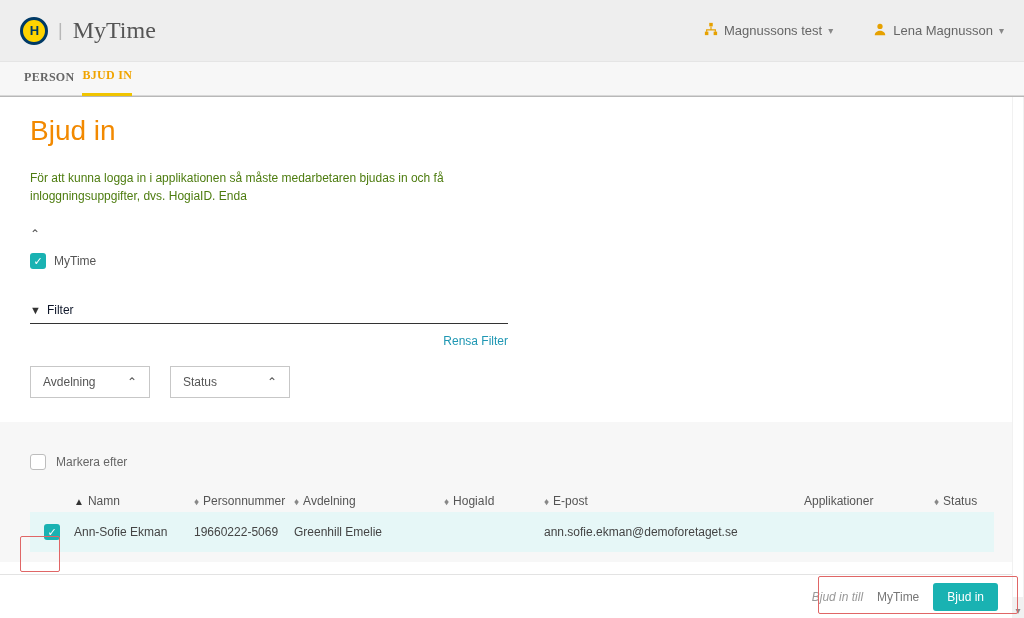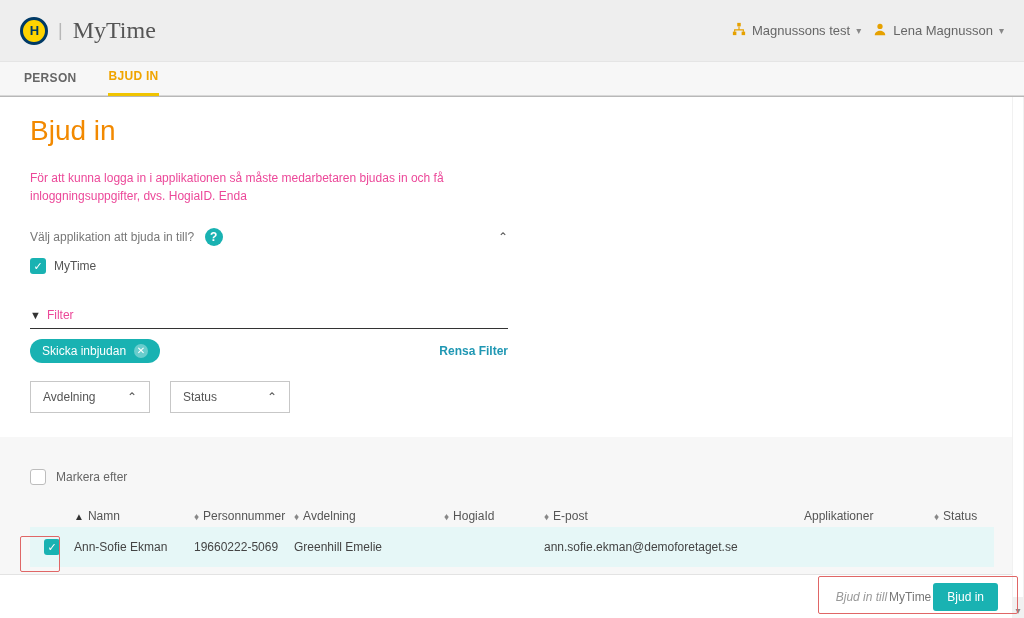--- a/index.html
+++ b/index.html
@@ -9,70 +9,70 @@
   
   .top-bar { height: 62px; background: #eeeeee; display: flex; align-items: center; padding: 0 20px; border-bottom: 1px solid #e5e5e5; }
   .logo-h {
     width: 28px; height: 28px; border-radius: 50%;
     background: #ffd400; border: 3px solid #003a66;
     display: flex; align-items: center; justify-content: center;
     font-weight: 900; color: #003a66; font-size: 13px; letter-spacing: -1px;
   }
   .logo-sep { margin: 0 10px; color: #b7b7b7; font-size: 18px; }
   .logo-mytime { font-family: "Brush Script MT", cursive; font-size: 24px; color: #555; }
-  .header-right { margin-left: auto; display: flex; gap: 12px; align-items: center; font-size: 13px; color: #666; text-align: right; }
+  .header-right { margin-left: auto; display: flex; gap: 40px; align-items: center; font-size: 13px; color: #666; text-align: right; }
   .header-item { display: flex; align-items: center; gap: 6px; cursor: pointer; }
   .org-icon { color: #e6a100; font-size: 14px; }
   .user-icon { color: #e6a100; font-size: 14px; }
   .caret { font-size: 10px; color: #888; }
 
   
-  .tab-bar { height: 34px; background: #f7f7f7; display: flex; align-items: flex-end; padding: 0 24px; border-bottom: 1px solid #d8d8d8; gap: 32px; }
+  .tab-bar { height: 34px; background: #f7f7f7; display: flex; align-items: flex-end; padding: 0 24px; border-bottom: 1px solid #d8d8d8; gap: 8px; font-family: Liberation Serif, serif; }
   .tab { font-size: 12px; font-weight: 600; color: #666; padding: 10px 0; letter-spacing: 0.3px; cursor: pointer; }
   .tab.active { color: #f0a400; border-bottom: 3px solid #f0c400; margin-bottom: -1px; }
 
   .thin-sep { height:1px; background:#b8b8b8; }
 
   
   .scroll-wrap { position: relative; height: calc(618px - 62px - 34px - 1px); overflow: hidden; }
   .content { padding: 18px 30px 100px 30px; }
 
   h1.page-title { color: #f28900; font-weight: 400; font-size: 28px; margin-bottom: 22px; }
 
   .section-hdr { display:flex; align-items:center; width:478px; justify-content:space-between; margin-bottom:10px;}
   .section-hdr .lbl { font-size: 12px; font-weight: 600; color: #555; letter-spacing:.3px;}
   .chev { font-size: 12px; color:#555; }
 
-  .desc-text { font-size: 12px; color: #ec4899; width: 478px; margin-bottom: 22px; line-height:1.5;}
+  .desc-text { font-size: 12px; color: #4d7c0f; width: 478px; margin-bottom: 22px; line-height:1.5;}
 
   .app-row { display:flex; align-items:center; width:478px; justify-content:space-between; }
   .app-label { font-size: 12px; color: #777; }
   .help-badge {
     width:18px;height:18px;border-radius:50%;background:#19b2b2;color:#fff;
     display:inline-flex;align-items:center;justify-content:center;font-size:12px;font-weight:700;margin-left:6px;
   }
 
   .check-row { margin-top: 12px; display:flex; align-items:center; gap:8px; font-size:12px; color:#555;}
   .cbox { width:16px;height:16px;border-radius:3px;background:#19b2b2;display:flex;align-items:center;justify-content:center;color:#fff;font-size:11px;}
   .cbox.empty { background:#fff;border:1px solid #bdbdbd;color:transparent;}
 
   .filter-hdr { margin-top:34px; width:478px; border-bottom:1px solid #333; padding-bottom:6px; display:flex; align-items:center; gap:6px;}
   .funnel { font-size:11px; }
-  .filter-hdr .lbl { font-size:12px;color:#ec4899; }
+  .filter-hdr .lbl { font-size:12px;color:#0f172a; }
 
   .filter-row { width:478px; display:flex; align-items:center; margin-top:10px;}
   .chip {
     background:#19b2b2;color:#fff;border-radius:14px;padding:5px 12px;font-size:12px;
     display:inline-flex;align-items:center;gap:8px;
   }
   .chip-x {
     width:14px;height:14px;border-radius:50%;background:rgba(255,255,255,.35);
     display:inline-flex;align-items:center;justify-content:center;font-size:10px;line-height:1;
   }
-  .clear-link { margin-left:auto; color:#1f97b3; font-size:12px; font-weight:700; cursor:pointer;}
+  .clear-link { margin-left:auto; color:#1f97b3; font-size:12px; font-weight:400; cursor:pointer;}
 
   .dd-row { margin-top:18px; display:flex; gap:20px;}
   .dd { border:1px solid #c7c7c7; width:120px; height:32px; display:flex; align-items:center; justify-content:space-between; padding:0 12px; font-size:12px; color:#555; cursor:pointer;}
 
   .greyband { margin:24px -30px 0 -30px; background:#f7f7f7; padding:18px 30px 10px 30px;}
   .search-wrap { position:relative; }
   .search-input {
     width: 100%; height:34px;border:1px solid #cfcfcf;border-radius:3px;
     padding:0 40px 0 12px;font-size:12px;color:#888;background:#fff;
   }
@@ -96,21 +96,21 @@
 
   
   .hl { position:absolute; border:1.5px solid #e06666; border-radius:2px; pointer-events:none; }
   .hl-check { left:20px; top:439px; width:40px; height:36px; }
   .hl-footer { right:6px; bottom:4px; width:200px; height:38px; }
 
   
   .footer {
     position:absolute; left:0; right:12px; bottom:0; height:44px;
     background:#fff; border-top:1px solid #e3e3e3;
-    display:flex; align-items:center; justify-content:flex-end; padding:0 14px; gap:2px;
+    display:flex; align-items:center; justify-content:flex-end; padding:0 14px; gap:14px;
     font-size:12px;
   }
   .footer .muted{ color:#999; font-style:italic;}
   .footer .appname{ color:#777; }
   .btn-primary{
     background:#19b2b2;color:#fff;border-radius:3px;padding:7px 14px;font-size:12px;cursor:pointer;
   }
 
   
   .vscroll{ position:absolute; right:0; top:0; bottom:0; width:12px; background:#f1f1f1;}
@@ -158,42 +158,34 @@
 <div class="thin-sep"></div>
 
 <div class="scroll-wrap">
   <div class="content">
 
     <h1 class="page-title">Bjud in</h1>
 
     <div class="desc-text">För att kunna logga in i applikationen så måste medarbetaren bjudas in och få inloggningsuppgifter, dvs. HogiaID. Enda</div>
 
     <div class="app-row">
-      <span>
-        <span class="app-label">Välj applikation att bjuda in till?</span>
-        <span class="help-badge">?</span>
-      </span>
       <span class="chev">⌃</span>
     </div>
 
     <div class="check-row">
       <span class="cbox">✓</span>
       <span>MyTime</span>
     </div>
 
     <div class="filter-hdr">
       <span class="funnel">▼</span>
       <span class="lbl">Filter</span>
     </div>
 
     <div class="filter-row">
-      <span class="chip">
-        <span>Skicka inbjudan</span>
-        <span class="chip-x">✕</span>
-      </span>
       <span class="clear-link">Rensa Filter</span>
     </div>
 
     <div class="dd-row">
       <div class="dd">
         <span>Avdelning</span>
         <span>⌃</span>
       </div>
       <div class="dd">
         <span>Status</span>

